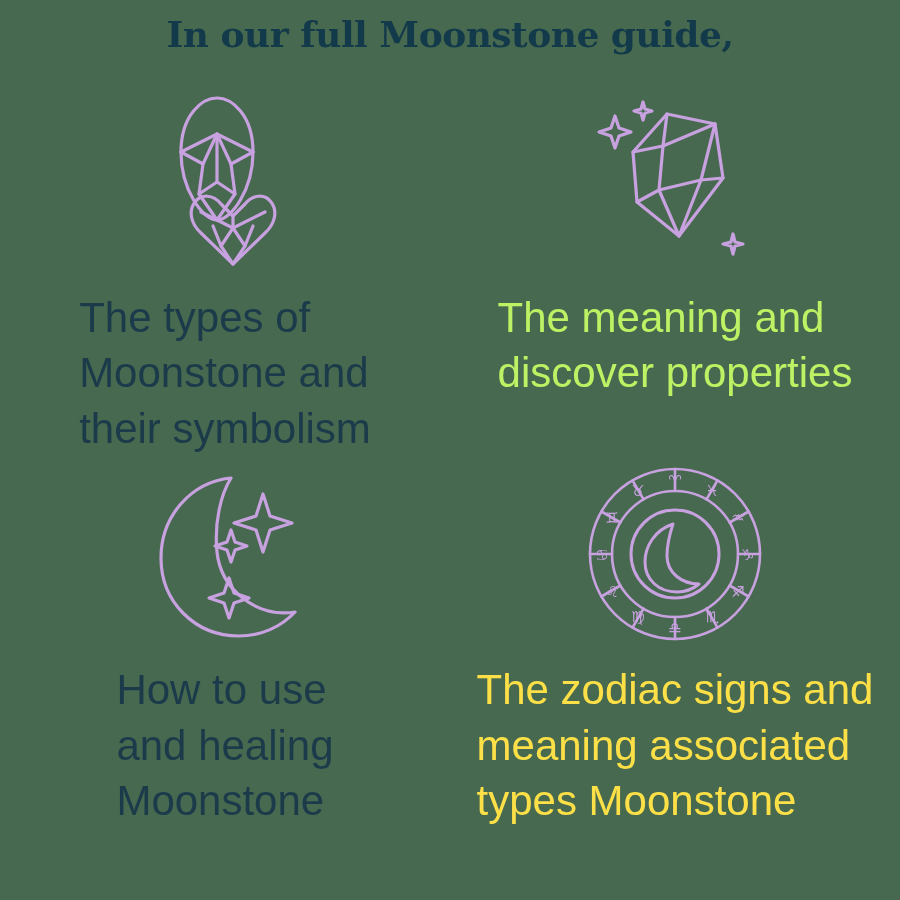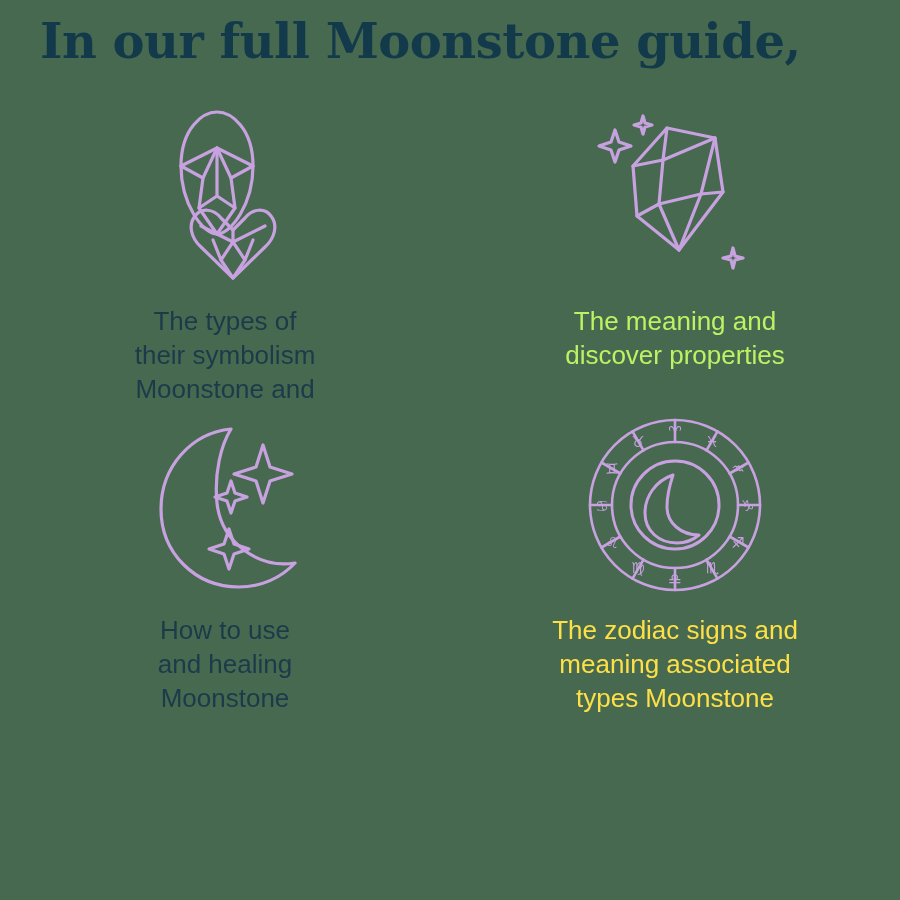--- a/index.html
+++ b/index.html
@@ -13,24 +13,25 @@
     font-family: "Liberation Sans", sans-serif;
     overflow: hidden;
   }
   .page {
     position: relative;
     width: 900px;
     height: 900px;
     box-sizing: border-box;
   }
   .heading {
+    text-align: center;
     color: #133a4a;
     font-family: "DejaVu Serif", serif;
     font-weight: 700;
-    font-size: 48px;
+    font-size: 36px;
     line-height: 1.16;
     padding: 14px 40px 0 40px;
     letter-spacing: -0.5px;
   }
   .heading .line {
     display: block;
   }
   .grid {
     display: grid;
     grid-template-columns: 1fr 1fr;
@@ -47,23 +48,23 @@
   }
   .icon-wrap {
     height: 200px;
     display: flex;
     align-items: center;
     justify-content: center;
   }
   .caption {
     color: #1b3b4b;
     font-family: "Liberation Sans", sans-serif;
-    font-size: 26px;
+    font-size: 42px;
     line-height: 1.32;
-    text-align: center;
+    text-align: left;
     max-width: 400px;
     margin-top: 6px;
   }
   .caption .line {
     display: block;
   }
   svg { display: block; }
 </style>
 </head>
 <body style="background: rgb(71, 105, 79);">
@@ -89,22 +90,22 @@
 
           <path d="M96 110 C88 100 76 100 70 108 C63 117 66 130 76 139 L108 170 L140 139 C150 130 153 117 146 108 C140 100 128 100 120 110 L108 122 Z"></path>
           <path d="M76 118 L108 134 L140 118"></path>
           <path d="M108 122 L108 134"></path>
           <path d="M88 132 L96 152 L108 134 L120 152 L128 132"></path>
           <path d="M96 152 L108 170 L120 152"></path>
         </svg>
       </div>
       <div class="caption" style="color: rgb(27, 59, 75);">
         <span class="line">The types of</span>
+        <span class="line">Moonstone and</span>
         <span class="line">their symbolism</span>
-        <span class="line">Moonstone and</span>
       </div>
     </div>
 
     <div class="cell">
       <div class="icon-wrap">
         <svg width="200" height="180" viewBox="0 0 200 180" fill="none" stroke="#c8a2e0" stroke-width="3.2" stroke-linejoin="round" stroke-linecap="round">
 
           <path d="M58 58 L92 20 L140 30 L148 84 L104 142 L62 108 Z"></path>
           <path d="M58 58 L88 52 L92 20"></path>
           <path d="M88 52 L140 30"></path>

